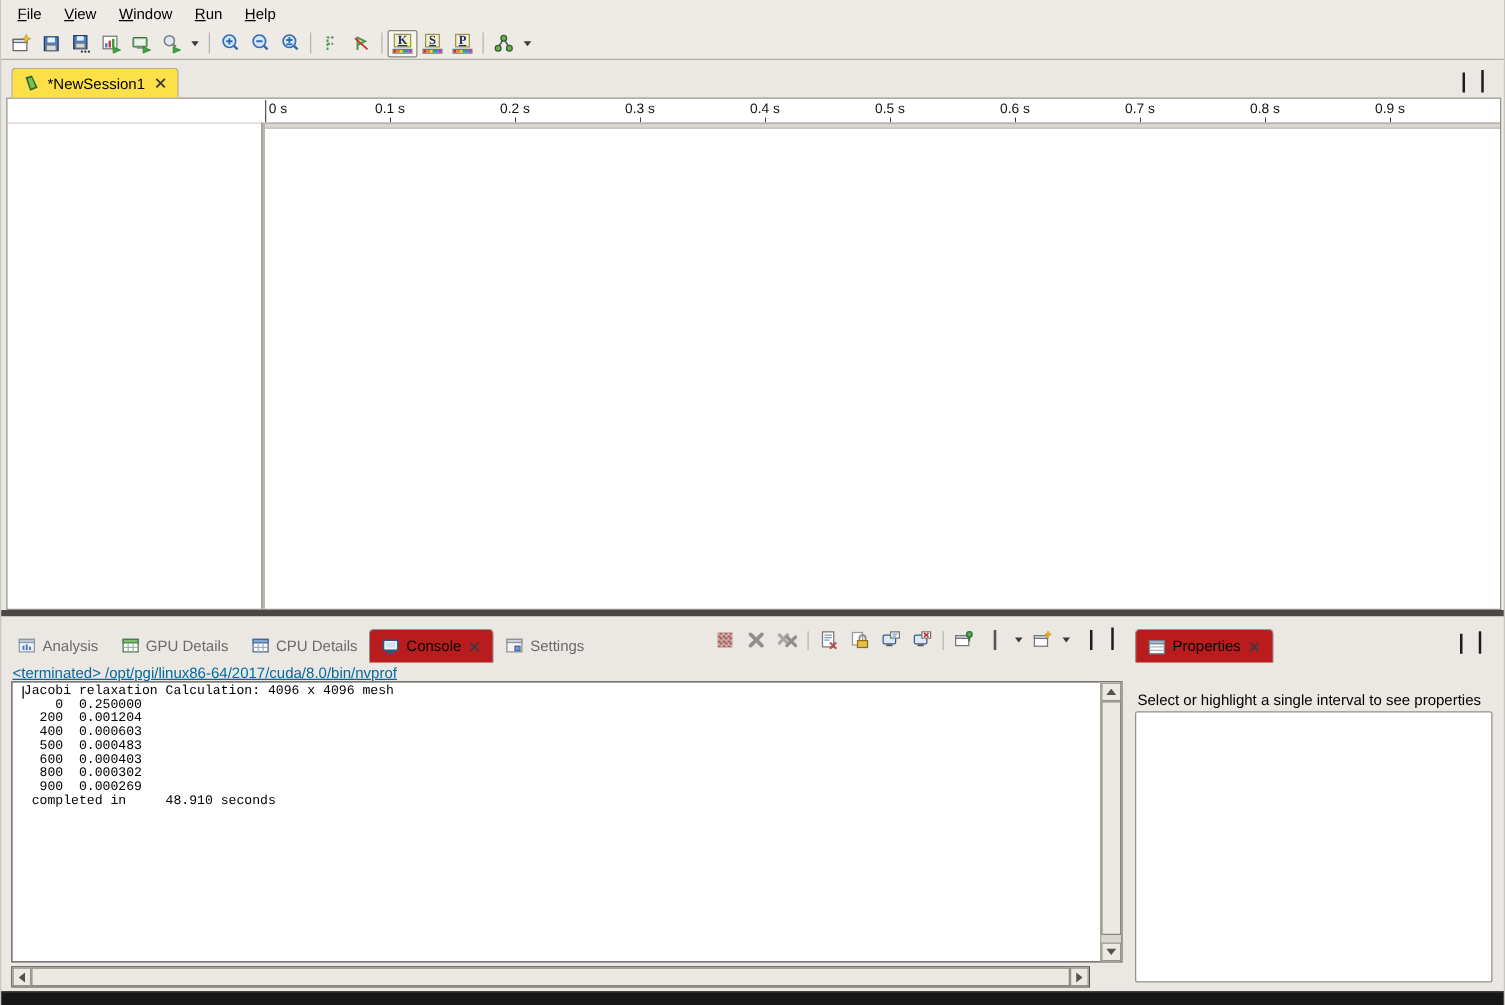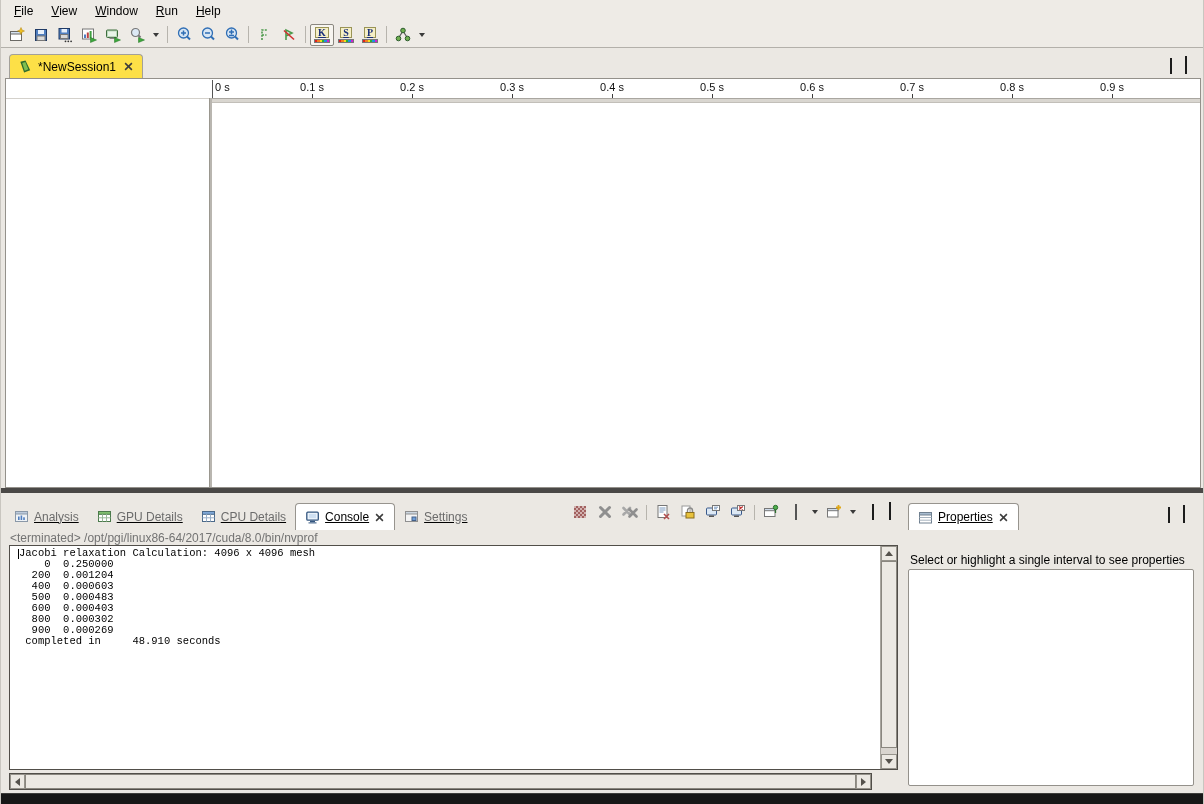--- a/index.html
+++ b/index.html
@@ -54,35 +54,35 @@
     background:repeating-linear-gradient(to right,#3a3a3a 0 1px,transparent 1px 100px); }
   .ruler-zero { position:absolute; left:206px; top:1px; width:1px; height:18px; background:#555; }
   .timeline-band { position:absolute; left:206px; top:19px; right:0; height:5px; background:#d9d6d0; border-top:1px solid #a9a6a0; border-bottom:1px solid #c2bfb9; }
   .left-rule { position:absolute; left:0; top:19px; width:203px; border-top:1px solid #d4d1cb; }
   .vsash { position:absolute; left:203px; top:19px; bottom:0; width:3px; background:#b9b6b0; border-left:1px solid #9a978f; }
 
   .mid-sash { position:absolute; left:0; top:488px; width:100%; height:5px; background:#4a4846; }
 
   
   .view { position:absolute; top:497px; }
-  .view-tabs { position:absolute; left:0; top:0; right:0; height:33px; display:flex; align-items:flex-end; padding:0 0 0 4px;text-decoration:underline; }
+  .view-tabs { position:absolute; left:0; top:0; right:0; height:33px; display:flex; align-items:flex-end; padding:0 0 0 4px; }
   .vtab { height:27px; display:flex; align-items:center; gap:5px; padding:0 9px; color:#6b6b6b; }
-  .vtab.active { background:#ffffff; border:1px solid #97948e; border-bottom:none; border-radius:4px 4px 0 0; color:#000; }
+  .vtab.active { background:#b91c1c; border:1px solid #97948e; border-bottom:none; border-radius:4px 4px 0 0; color:#000; }
   .tab-close svg { display:block; }
 
   .console-view { left:0; width:901px; height:296px; }
   .console-toolbar { position:absolute; right:11px; top:5px; display:flex; align-items:center; gap:3px; }
   .console-toolbar .tsep { height:15px; margin:0 2px; }
   .cbtn { width:22px; height:20px; display:flex; align-items:center; justify-content:center; }
   .cbtn.narrow { width:10px; }
   .term-checker { width:12px; height:12px; background:repeating-conic-gradient(#a2615f 0% 25%, #d2b2b0 0% 50%) 0 0 / 4px 4px; }
   .checker-screen { width:13px; height:9px; border:1px solid #555; background:repeating-conic-gradient(#9a9a9a 0% 25%, #e2e2e2 0% 50%) 0 0 / 4px 4px; }
   .mon-stand { width:7px; height:2px; background:#555; margin:0 auto; }
 
-  .console-header { position:absolute; left:9px; top:34px; white-space:pre; color:#737373; }
+  .console-header { position:absolute; left:9px; top:34px; white-space:pre; color:#0369a1;text-decoration:underline; }
   .console-box { position:absolute; left:8px; top:48px; width:889px; height:225px; background:#fff; border:1px solid #514e49; }
   .console-text { position:absolute; left:0; top:0; right:17px; bottom:0; overflow:hidden; padding:2px 0 0 9px;
     font-family:"Liberation Mono","DejaVu Sans Mono",monospace; font-size:10.5px; line-height:11px; }
   .console-text > div { white-space:pre; }
   .text-caret { position:absolute; left:8px; top:3px; width:1px; height:10px; background:#000; }
 
   
   .sb-v { position:absolute; top:0; right:0; bottom:0; width:17px; background:#d9d5cf; border-left:1px solid #a8a59e; }
   .sb-h { position:absolute; left:8px; top:276px; width:863px; height:17px; background:#d9d5cf; border:1px solid #514e49; }
   .sb-btn { position:absolute; background:#ece9e3; border:1px solid #96938b; display:flex; align-items:center; justify-content:center; }

